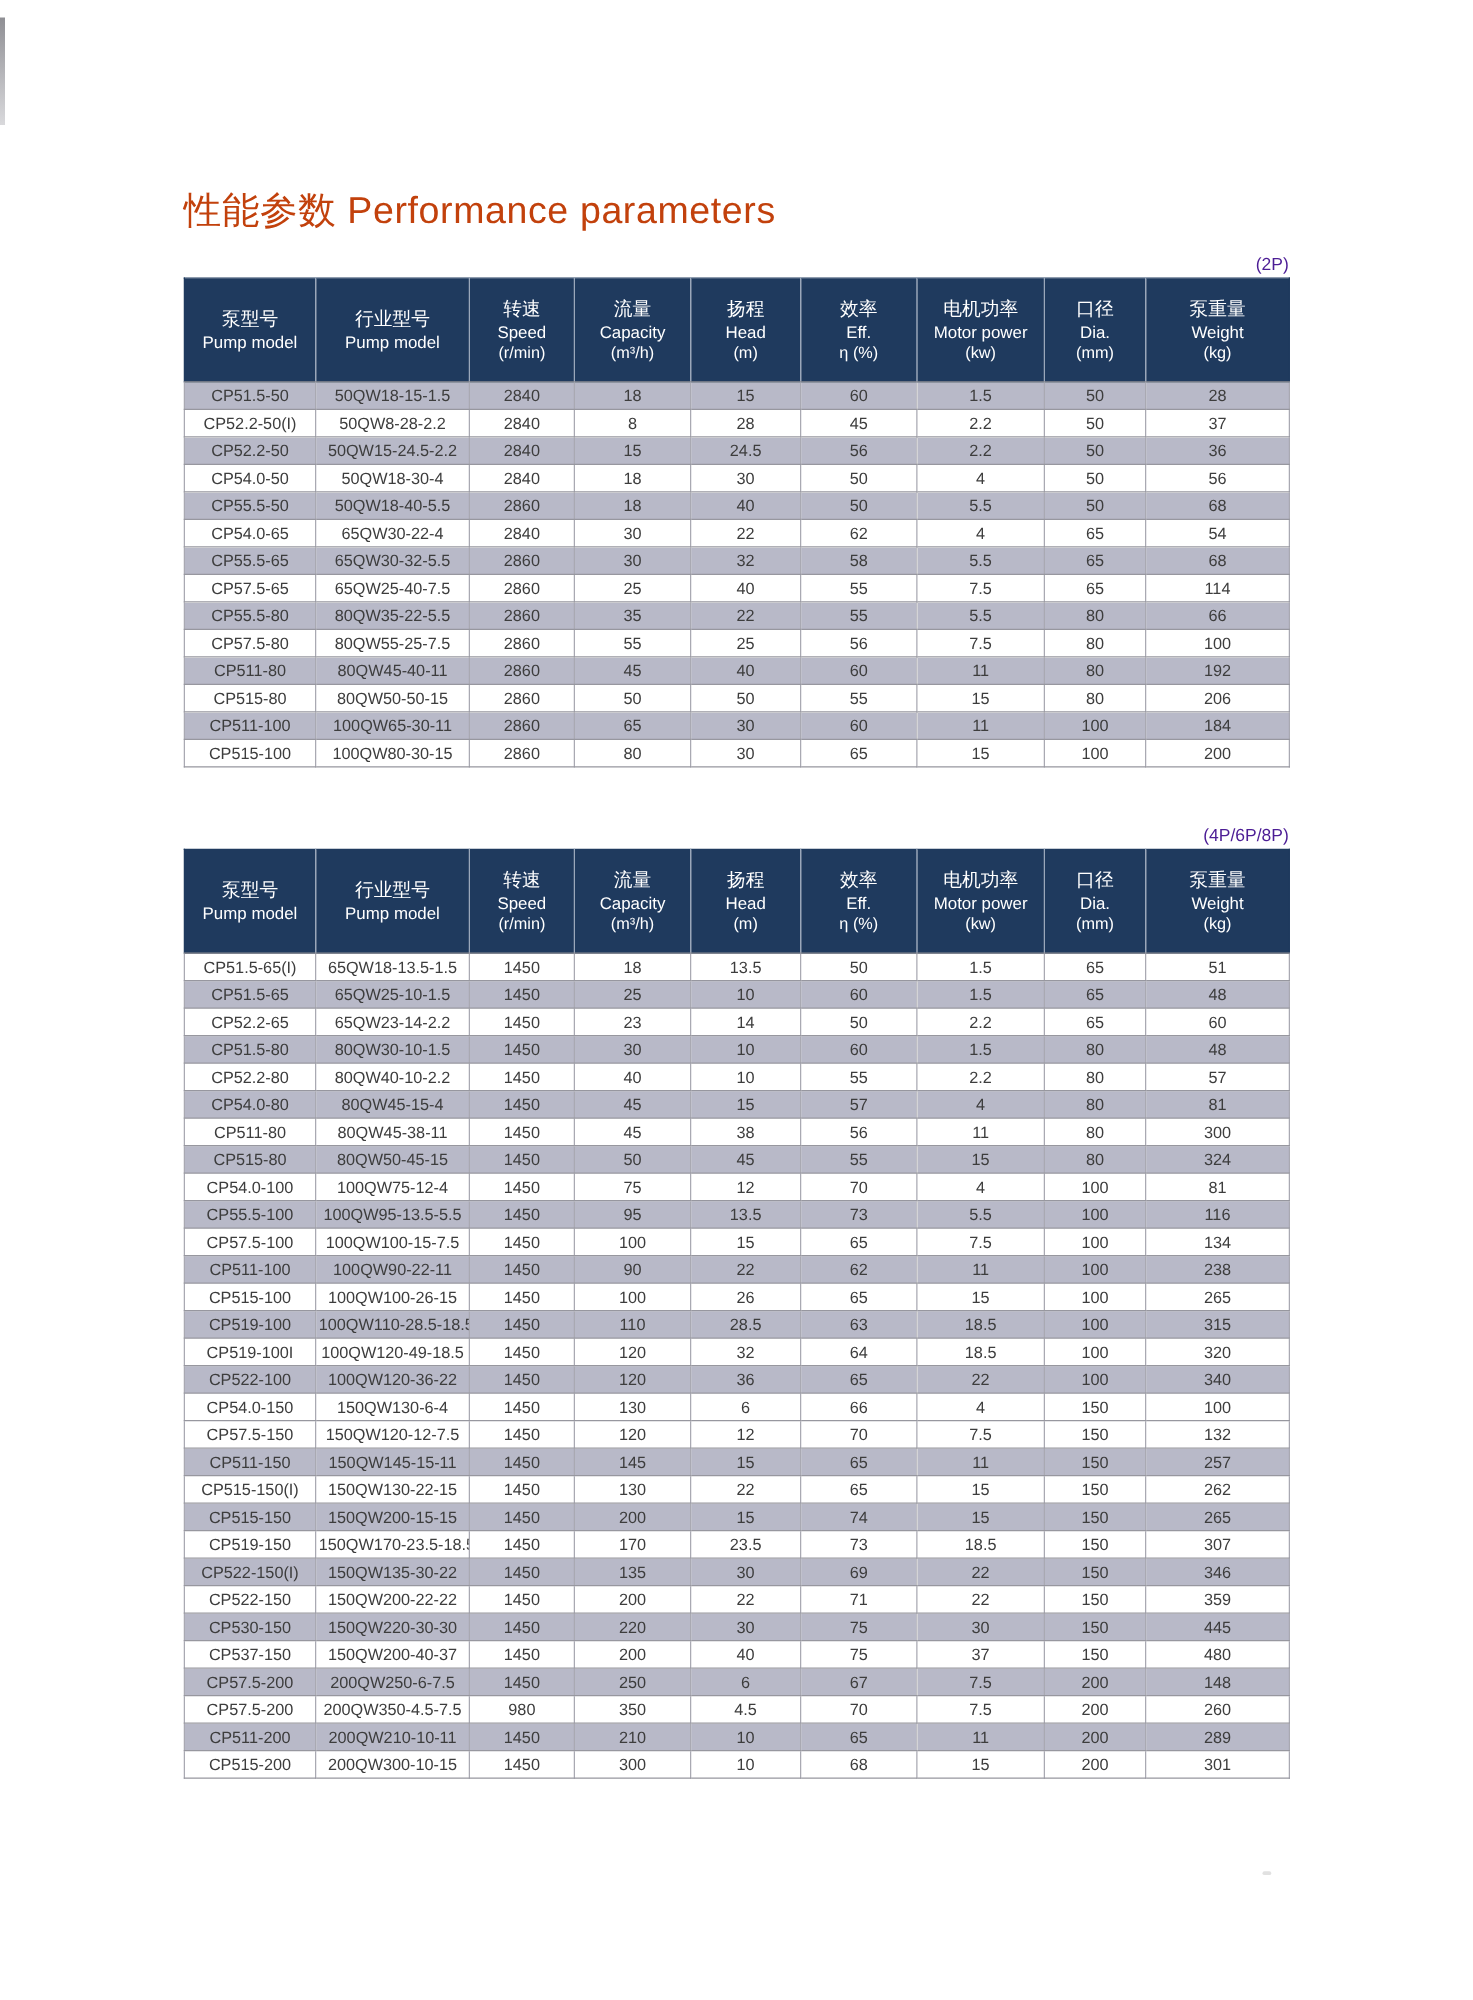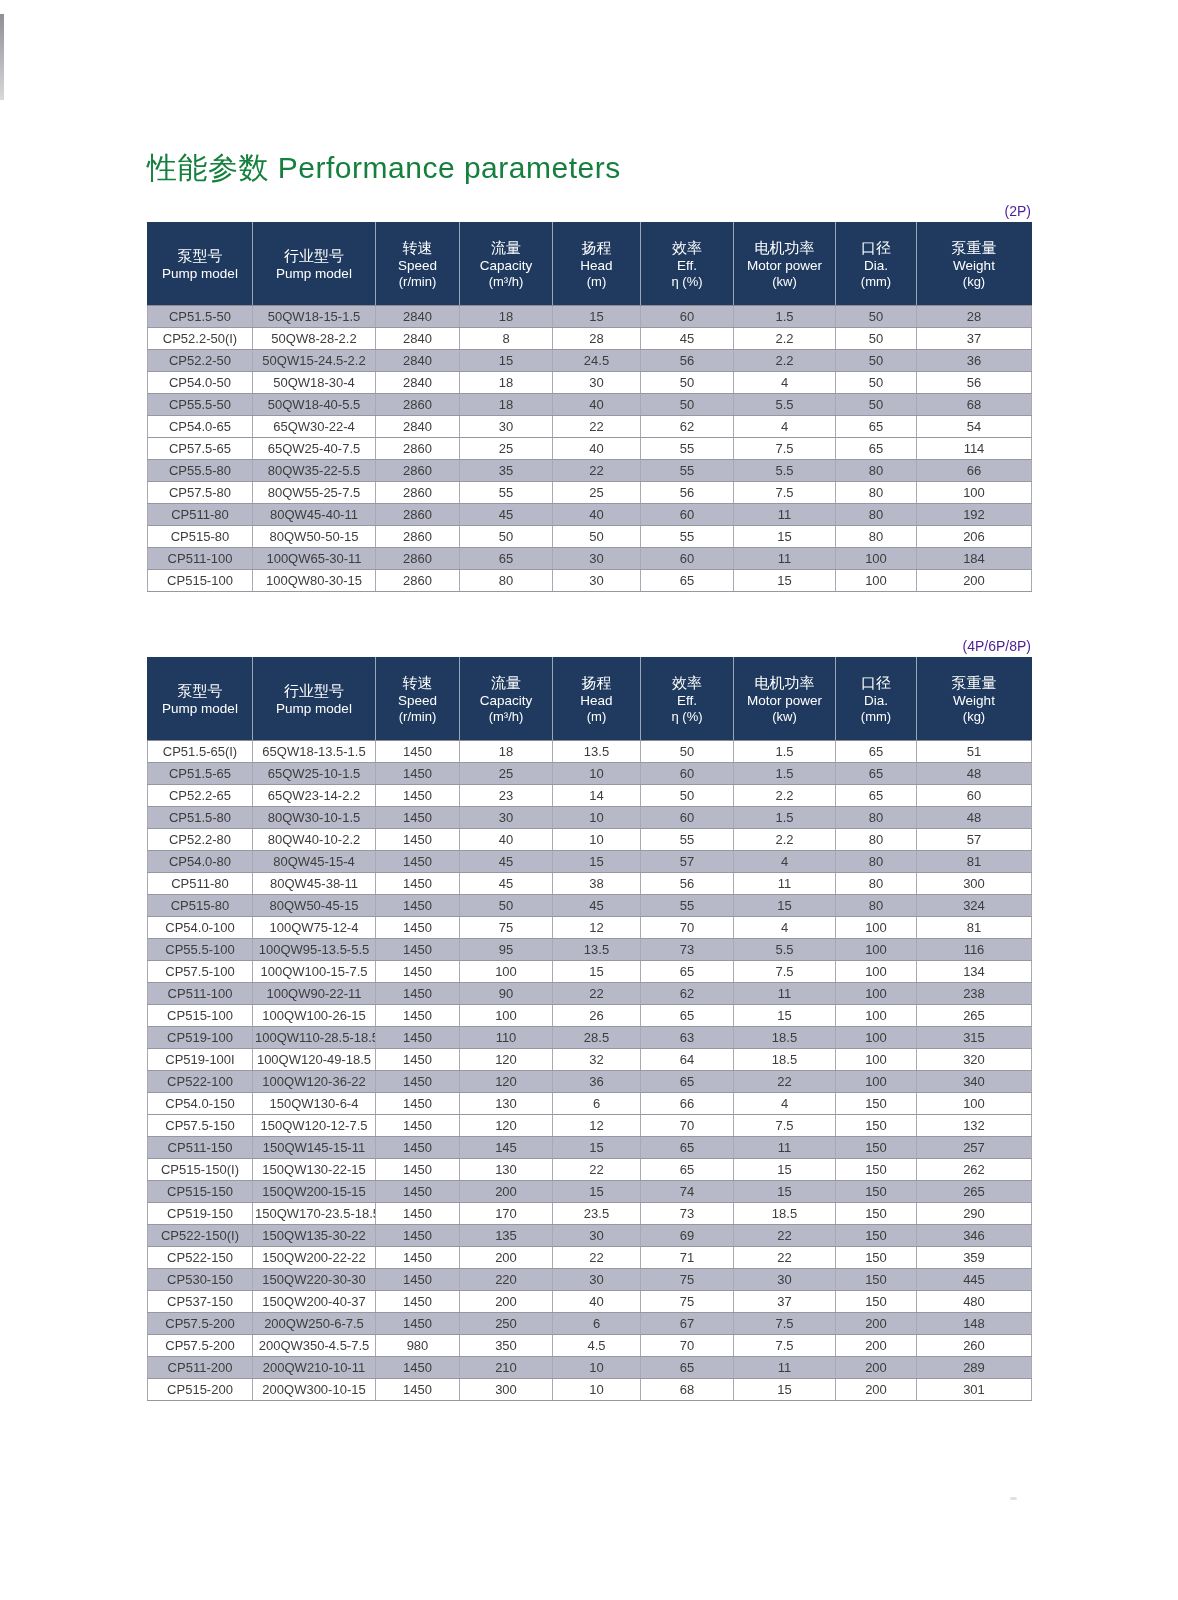--- a/index.html
+++ b/index.html
@@ -13,21 +13,21 @@
   .edge-strip{
     position:absolute;left:0;top:14px;width:4px;height:86px;
     background:linear-gradient(to bottom,#8f8f94,#d9d9dc);
   }
   .content{
     position:absolute;left:147px;top:0;width:884px;
   }
   .page-title{
     margin-top:148px;
     font-size:30px;
-    color:#15803d;
+    color:#c2410c;
     letter-spacing:0.5px;
     white-space:nowrap;
   }
   .table-tag{
     text-align:right;
     font-size:14px;
     color:#4c1d95;
     margin-top:14px;
     margin-bottom:3px;
   }
@@ -212,20 +212,31 @@
             <td>CP54.0-65</td>
             <td>65QW30-22-4</td>
             <td>2840</td>
             <td>30</td>
             <td>22</td>
             <td>62</td>
             <td>4</td>
             <td>65</td>
             <td>54</td>
           </tr>
+          <tr class="alt">
+            <td>CP55.5-65</td>
+            <td>65QW30-32-5.5</td>
+            <td>2860</td>
+            <td>30</td>
+            <td>32</td>
+            <td>58</td>
+            <td>5.5</td>
+            <td>65</td>
+            <td>68</td>
+          </tr>
           <tr>
             <td>CP57.5-65</td>
             <td>65QW25-40-7.5</td>
             <td>2860</td>
             <td>25</td>
             <td>40</td>
             <td>55</td>
             <td>7.5</td>
             <td>65</td>
             <td>114</td>
@@ -593,21 +604,21 @@
           </tr>
           <tr>
             <td>CP519-150</td>
             <td>150QW170-23.5-18.5</td>
             <td>1450</td>
             <td>170</td>
             <td>23.5</td>
             <td>73</td>
             <td>18.5</td>
             <td>150</td>
-            <td>290</td>
+            <td>307</td>
           </tr>
           <tr class="alt">
             <td>CP522-150(I)</td>
             <td>150QW135-30-22</td>
             <td>1450</td>
             <td>135</td>
             <td>30</td>
             <td>69</td>
             <td>22</td>
             <td>150</td>

